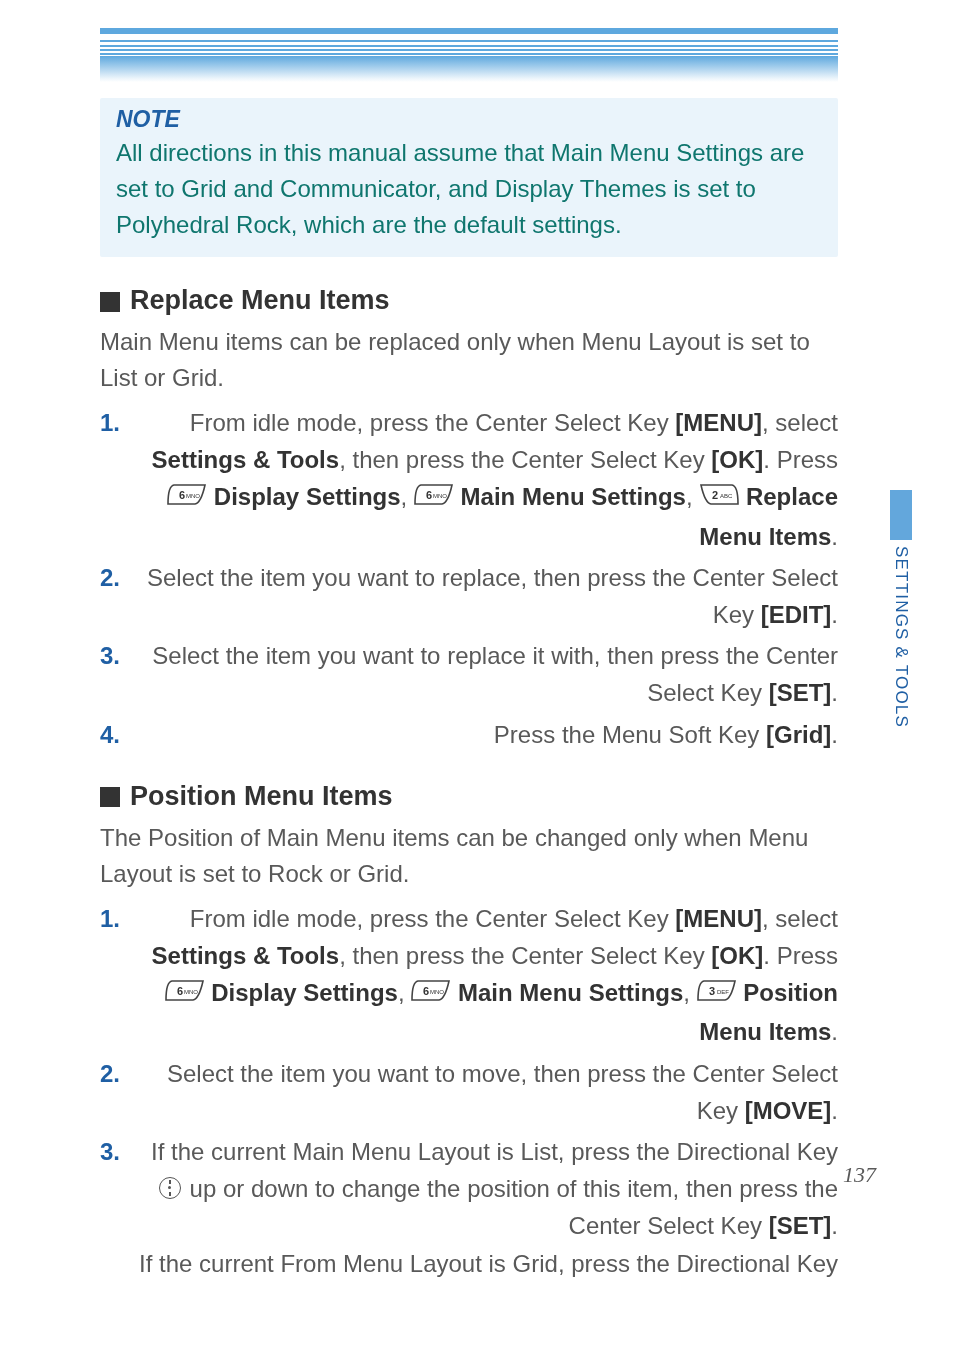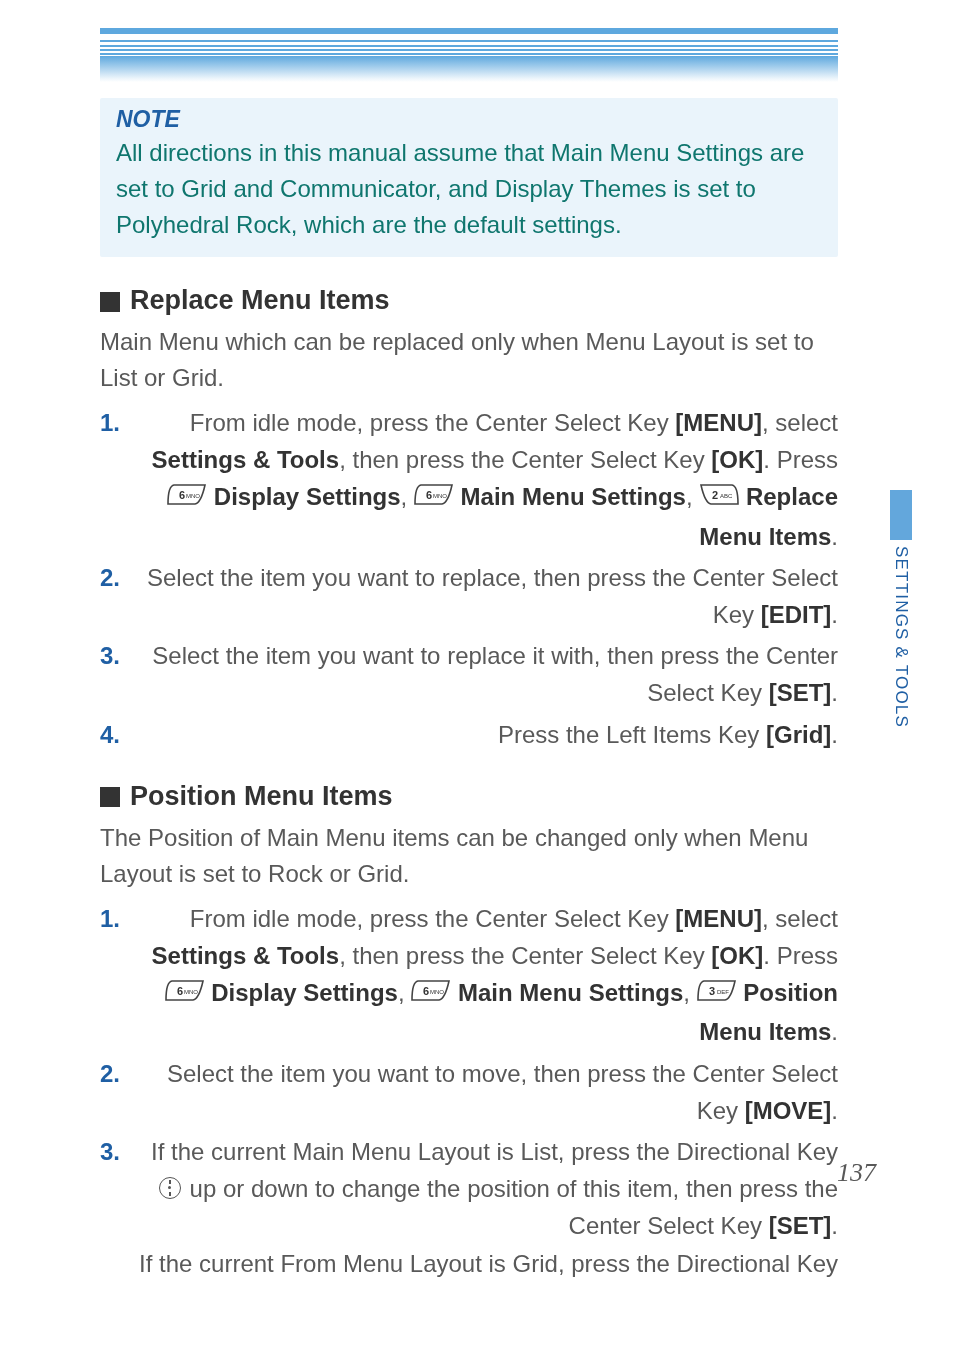--- a/index.html
+++ b/index.html
@@ -148,21 +148,21 @@
     color: #1f5fa4;
     font-size: 17px;
     letter-spacing: 1.2px;
     font-family: Arial, Helvetica, sans-serif;
   }
   .page-number {
     position: absolute;
     right: 78px;
     bottom: 38px;
     font-style: italic;
-    font-size: 26px;
+    font-size: 22px;
     color: #595959;
     font-family: Georgia, 'Times New Roman', serif;
   }
 </style>
 </head>
 <body>
 
 <div class="page">
 
   <div class="header-band">
@@ -181,21 +181,21 @@
 
   <div class="note-box">
     <div class="note-title">NOTE</div>
     <div class="note-text">All directions in this manual assume that Main Menu Settings are set to Grid and Communicator, and Display Themes is set to Polyhedral Rock, which are the default settings.</div>
   </div>
 
   <div class="section-title">
     <span class="sq"></span>
     <span>Replace Menu Items</span>
   </div>
-  <div class="intro-text">Main Menu which can be replaced only when Menu Layout is set to List or Grid.</div>
+  <div class="intro-text">Main Menu items can be replaced only when Menu Layout is set to List or Grid.</div>
 
   <ol class="steps">
     <li>
       <span>From idle mode, press the Center Select Key </span><span class="b">[MENU]</span><span>, select </span><span class="b">Settings &amp; Tools</span><span>, then press the Center Select Key </span><span class="b">[OK]</span><span>. Press </span>
       <span class="key-icon"><svg width="40" height="22" viewBox="0 0 40 22">
             <path d="M1 21 Q1 3 7 2 L38 2 Q34 20 28 21 Z" fill="none" stroke="#444" stroke-width="1.6"></path>
             <text x="12" y="16" font-size="11" font-weight="bold" fill="#333">6</text>
             <text x="19" y="15" font-size="6" fill="#333">MNO</text>
           </svg></span>
       <span class="b">Display Settings</span><span>, </span>
@@ -212,21 +212,21 @@
           </svg></span>
       <span class="b">Replace Menu Items</span><span>.</span>
     </li>
     <li>
       <span>Select the item you want to replace, then press the Center Select Key </span><span class="b">[EDIT]</span><span>.</span>
     </li>
     <li>
       <span>Select the item you want to replace it with, then press the Center Select Key </span><span class="b">[SET]</span><span>.</span>
     </li>
     <li>
-      <span>Press the Left Items Key </span><span class="b">[Grid]</span><span>.</span>
+      <span>Press the Menu Soft Key </span><span class="b">[Grid]</span><span>.</span>
     </li>
   </ol>
 
   <div class="section-title">
     <span class="sq"></span>
     <span>Position Menu Items</span>
   </div>
   <div class="intro-text">The Position of Main Menu items can be changed only when Menu Layout is set to Rock or Grid.</div>
 
   <ol class="steps">

